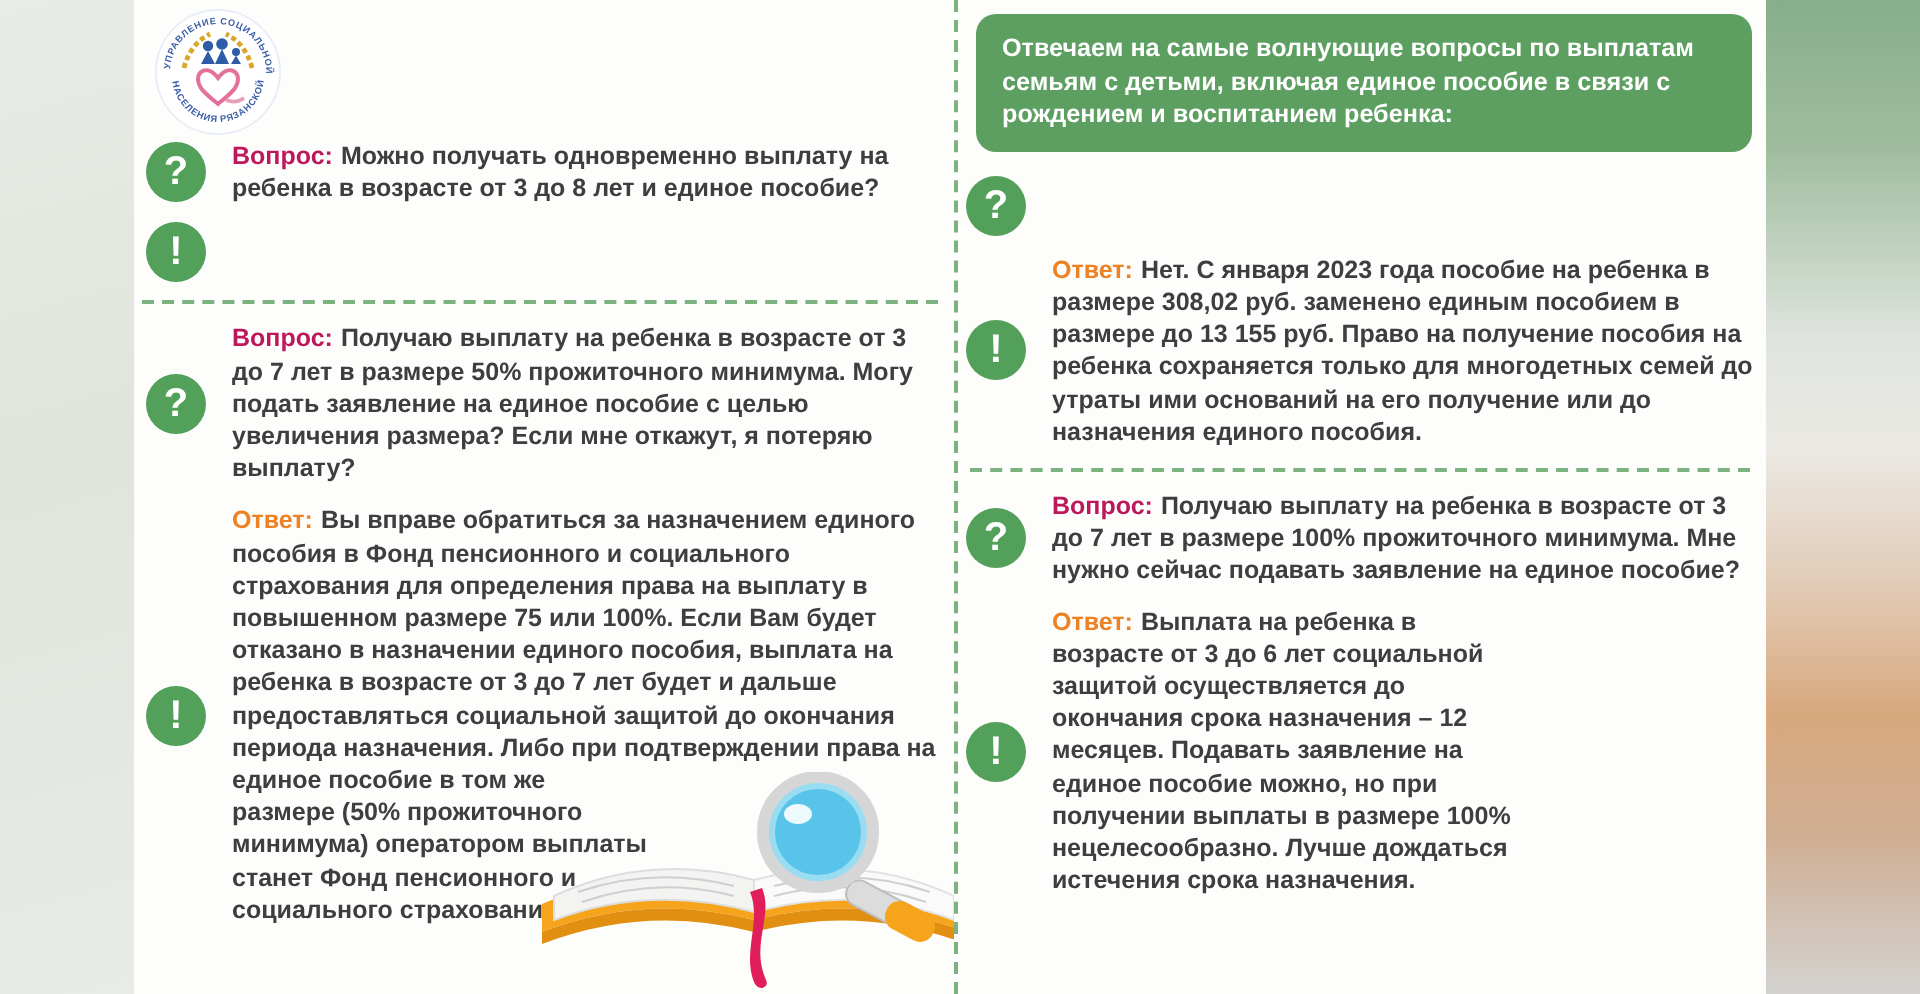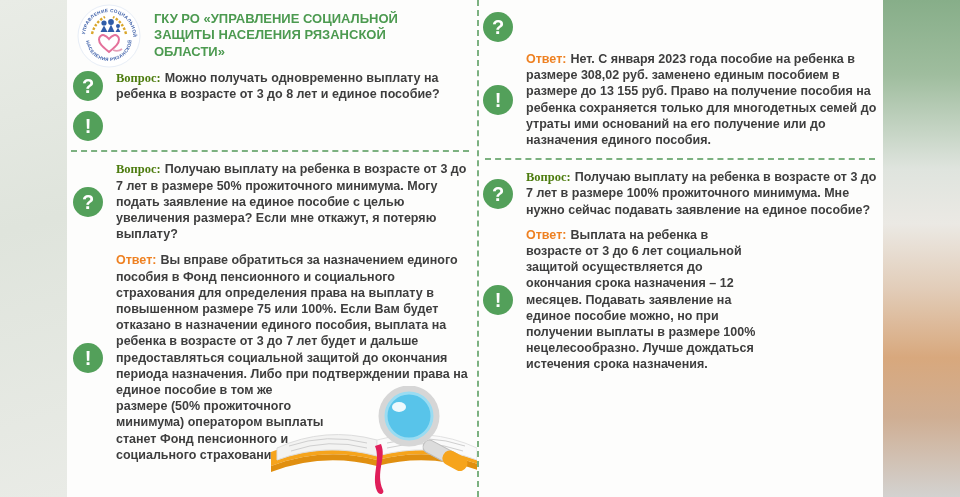--- a/index.html
+++ b/index.html
@@ -24,21 +24,21 @@
   
   .org-header { display:flex; align-items:center; gap:13px; padding:5px 4px 0 8px; height:66px; }
   .org-title { color:#4c9a50; font-weight:bold; font-size:13px; line-height:1.25; width:300px; }
 
   
   .qa { display:flex; gap:11px; padding:0 6px 0 2px; align-items:center; }
   .icon-col { flex:0 0 34px; display:flex; justify-content:center; }
   .badge { width:30px; height:30px; border-radius:50%; background:#53a05a; color:#fff;
     display:flex; align-items:center; justify-content:center; font-weight:bold; font-size:20px; line-height:1; }
   .qa-text { flex:1; font-size:12.5px; line-height:16.2px; font-weight:bold; color:#3e3e3e; }
-  .lbl-q { color:#4d7c0f; margin-right:4px;font-family:Liberation Serif, serif; }
+  .lbl-q { color:#be185d; margin-right:4px; }
   .lbl-a { color:#ee8122; margin-right:4px; }
   .narrow-208 { display:block; width:208px; }
   .w-232 { max-width:236px; }
 
   .h-divider { border-top:2px dashed #7cb180; }
   .div-left  { margin:9px 6px 0 2px; }
   .div-right { margin:10px 8px 0 6px; }
 
   .mt4{margin-top:4px;} .mt9{margin-top:9px;} .mt10{margin-top:10px;} .mt12{margin-top:12px;}
 
@@ -79,21 +79,20 @@
             <circle cx="27" cy="19" r="2.6" fill="#2f5ca8"></circle>
               <path d="M23.5,28 L27,21.5 L30.5,28 Z" fill="#2f5ca8"></path>
             <circle cx="34" cy="18" r="2.9" fill="#2f5ca8"></circle>
               <path d="M30.5,28 L34,20.5 L37.5,28 Z" fill="#2f5ca8"></path>
             <circle cx="41" cy="22" r="2" fill="#2f5ca8"></circle>
               <path d="M38.5,28 L41,23.8 L43.5,28 Z" fill="#2f5ca8"></path>
           </g>
           <path d="M32,48 C26,43 22,40 22,35.5 C22,32.4 24.6,30.6 27,31.2 C29,31.7 30.8,33.4 32,35 C33.2,33.4 35,31.7 37,31.2 C39.4,30.6 42,32.4 42,35.5 C42,40 38,43 32,48 Z" fill="none" stroke="#e4719b" stroke-width="2"></path>
           <path d="M36,46 Q41,48 45,45" stroke="#e4a0b8" stroke-width="1.8" fill="none"></path>
         </svg>
-        <div class="org-title">ГКУ РО «УПРАВЛЕНИЕ СОЦИАЛЬНОЙ ЗАЩИТЫ НАСЕЛЕНИЯ РЯЗАНСКОЙ ОБЛАСТИ»</div>
       </div>
 
       <div class="qa mt4">
         <div class="icon-col">
             <div class="badge">?</div>
           </div>
         <div class="qa-text">
           <span class="lbl-q">Вопрос:</span><span>Можно получать одновременно выплату на ребенка в возрасте от 3 до 8 лет и единое пособие?</span>
         </div>
       </div>
@@ -146,20 +145,21 @@
           <circle cx="148" cy="30" r="23" fill="none" stroke="#9adcf2" stroke-width="3"></circle>
           <ellipse cx="138" cy="21" rx="7" ry="5" fill="#ffffff" opacity="0.9"></ellipse>
         </g>
       </svg>
     </div>
 
     <div class="v-divider"></div>
 
     <div class="col col-right">
 
+      <div class="header-box">Отвечаем на самые волнующие вопросы по выплатам семьям с детьми, включая единое пособие в связи с рождением и воспитанием ребенка:</div>
 
       <div class="qa mt12">
         <div class="icon-col">
             <div class="badge">?</div>
           </div>
       </div>
 
       <div class="qa mt9">
         <div class="icon-col">
             <div class="badge">!</div>

